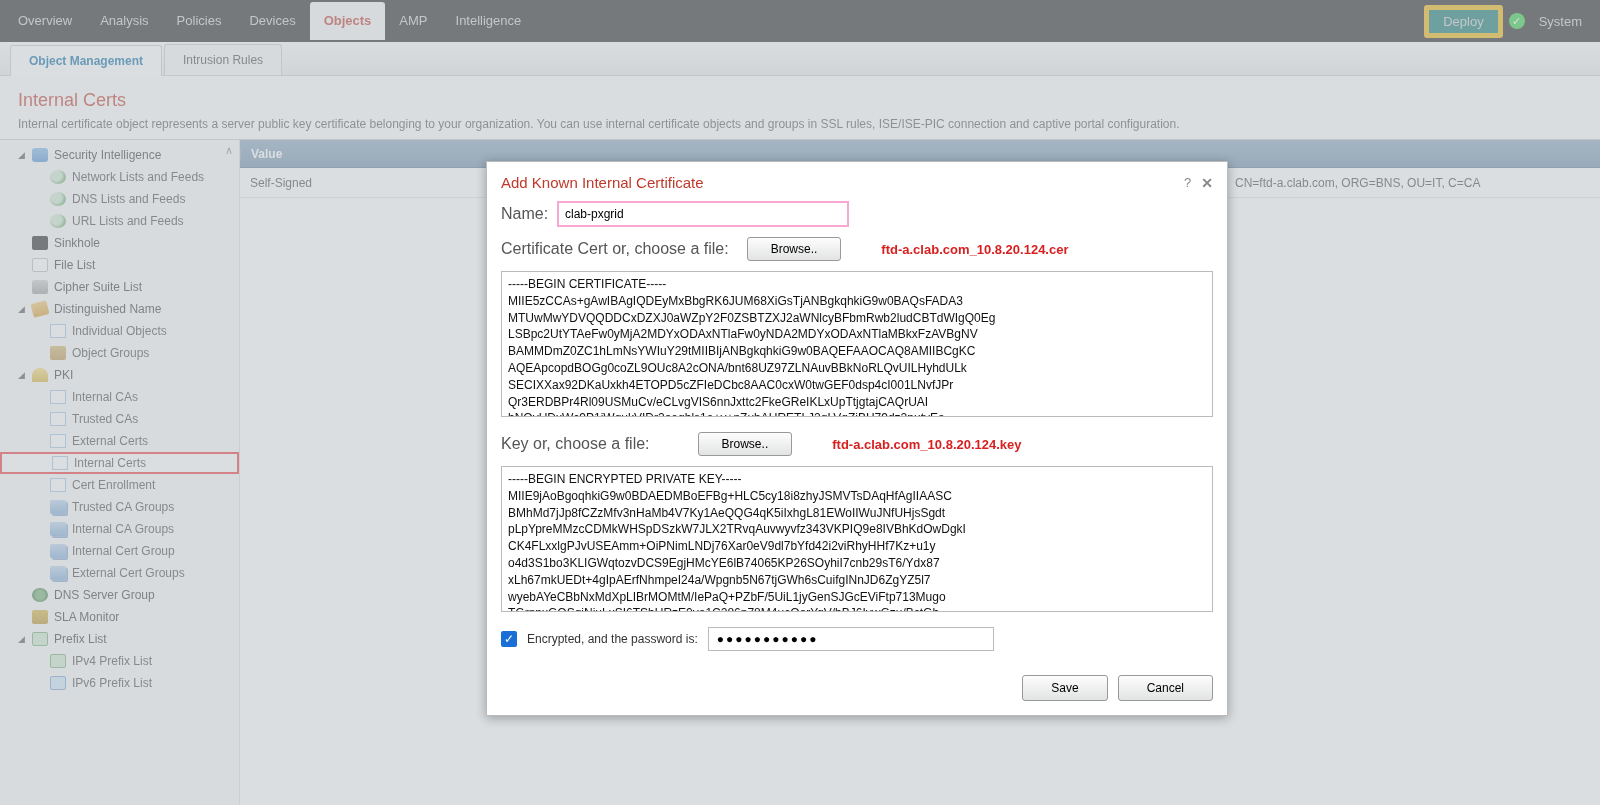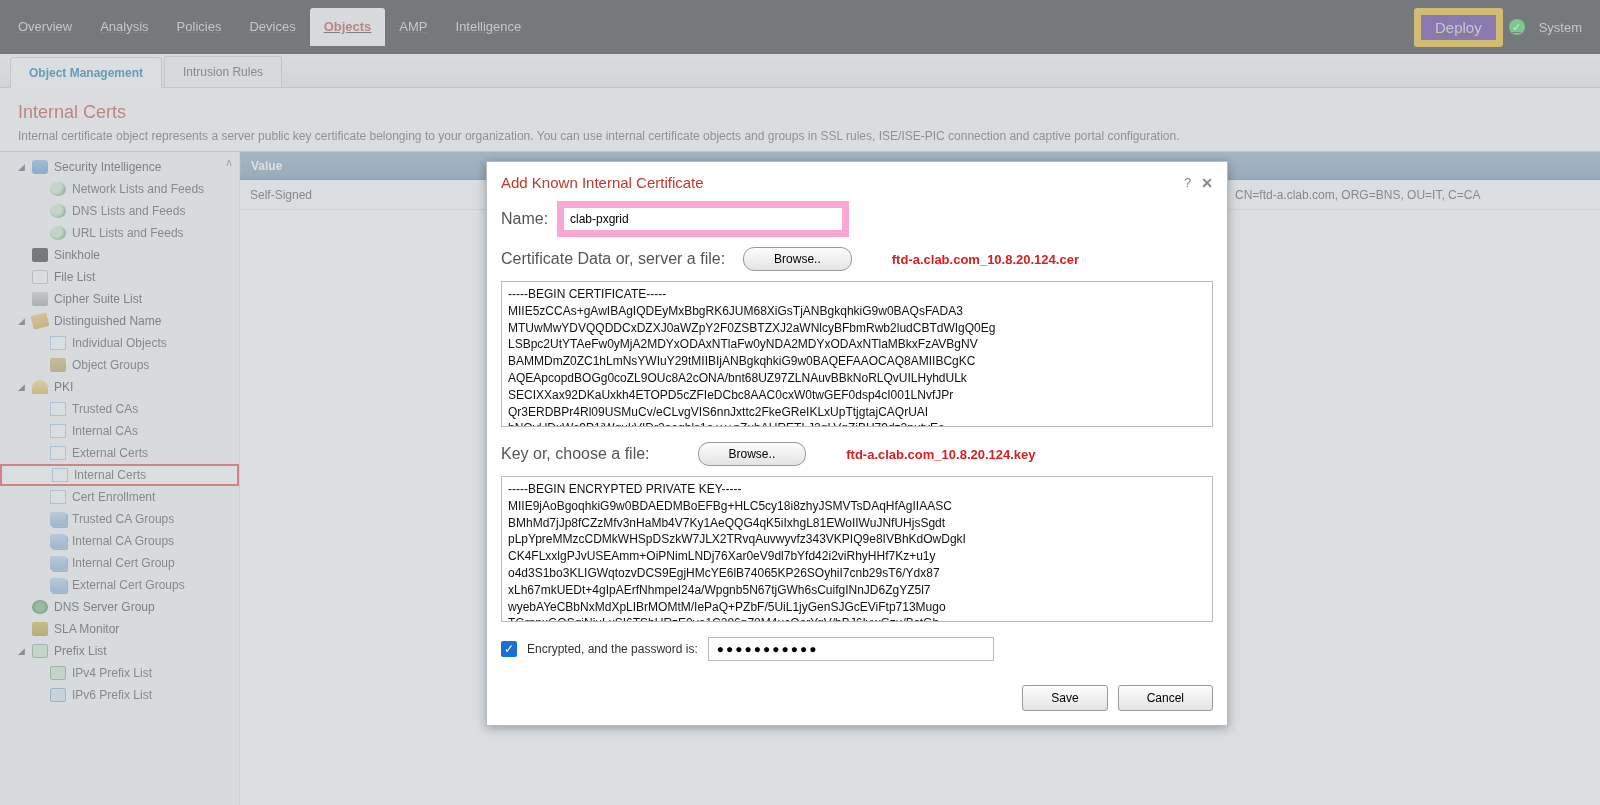--- a/index.html
+++ b/index.html
@@ -10,49 +10,48 @@
     color: #333;
     background: #fcfdfd;
     width: 1600px;
     height: 805px;
     overflow: hidden;
     position: relative;
   }
   
   .topnav {
     background: #1f1f1f;
-    height: 54px;
+    height: 42px;
     display: flex;
     align-items: center;
     padding: 0 4px;
-    text-decoration: underline;
   }
   .topnav .nav-item {
     color: #ccc;
     padding: 0 14px;
     height: 38px;
     line-height: 38px;
     font-size: 13px;
     cursor: pointer;
   }
   .topnav .nav-item.active {
     background: #f4f5f5;
     color: #c0392b;
     font-weight: bold;
     border-top-left-radius: 3px;
     border-top-right-radius: 3px;
   }
   .topnav .right { margin-left: auto; display:flex; align-items:center; gap:6px; padding-right:14px;}
   .deploy-btn {
-    background: #4c1d95;
-    border: 7px solid #eab308;
+    background: #0f766e;
+    border: 5px solid #eab308;
     color: #ccc;
     padding: 4px 14px;
     border-radius: 3px;
-    font-size: 15px;
+    font-size: 13px;
     cursor:pointer;
   }
   .green-check {
     width:16px; height:16px; border-radius:50%; background:#2ecc40; display:flex; align-items:center; justify-content:center; color:white; font-size:11px;
   }
   .system-label { color:#ccc; font-size:13px; padding-left:8px; cursor:pointer;}
   
   .subtabs {
     background: linear-gradient(#fdfdfd,#e9eaea);
     height: 34px;
@@ -221,31 +220,31 @@
     font-weight:normal;
   }
   .modal-head .spacer{flex:1;}
   .modal-help { color:#888; font-size:13px; margin-right:10px; cursor:pointer;}
   .modal-close { color:#888; font-size:14px; font-weight:bold; cursor:pointer;}
   .modal-body { padding: 0 14px 14px 14px; }
   .row { display:flex; align-items:center; margin-bottom:10px;}
   .row label { width: auto; color:#555; font-size:16px;}
   .name-row label { width:56px;}
   .txt {
-    border:7px solid #f9a8d4;
+    border:2px solid #f9a8d4;
     padding:4px 6px;
     font-size:12px;
     width: 292px;
   }
   .file-row label { flex:0 0 auto; margin-right:18px;}
   .browse-btn {
     background: linear-gradient(#fdfdfd,#e2e3e3);
     border:1px solid #999;
-    padding:4px 30px;
-    border-radius:11px;
+    padding:4px 23px;
+    border-radius:3px;
     cursor:pointer;
     font-size:12px;
   }
   .anno-file { color:#d82020; font-weight:bold; margin-left:40px; font-size:13px;}
   .cert-area, .key-area {
     width:100%;
     height: 146px;
     border:1px solid #bbb;
     font-family: Arial, sans-serif;
     font-size:12px;
@@ -363,25 +362,25 @@
           <span class="ico folder"></span>
           <span>Object Groups</span>
         </div>
         <div class="sb-group">
           <span class="tog">◢</span>
           <span class="ico key"></span>
           <span>PKI</span>
         </div>
         <div class="sb-item">
           <span class="ico list"></span>
+          <span>Internal CAs</span>
+        </div>
+        <div class="sb-item">
+          <span class="ico list"></span>
           <span>Trusted CAs</span>
-        </div>
-        <div class="sb-item">
-          <span class="ico list"></span>
-          <span>Internal CAs</span>
         </div>
         <div class="sb-item">
           <span class="ico list"></span>
           <span>External Certs</span>
         </div>
         <div class="sb-item highlight">
           <span class="ico list"></span>
           <span>Internal Certs</span>
         </div>
         <div class="sb-item">
@@ -446,21 +445,21 @@
     <span class="spacer"></span>
     <span class="modal-help">?</span>
     <span class="modal-close">✕</span>
   </div>
   <div class="modal-body">
     <div class="row name-row">
       <label>Name:</label>
       <input class="txt" value="clab-pxgrid" style="">
     </div>
     <div class="row file-row">
-      <label>Certificate Data or, server a file:</label>
+      <label>Certificate Cert or, choose a file:</label>
       <button class="browse-btn">Browse..</button>
       <span class="anno-file">ftd-a.clab.com_10.8.20.124.cer</span>
     </div>
     <textarea class="cert-area" id="cert-area" style="">-----BEGIN CERTIFICATE-----
 MIIE5zCCAs+gAwIBAgIQDEyMxBbgRK6JUM68XiGsTjANBgkqhkiG9w0BAQsFADA3
 MTUwMwYDVQQDDCxDZXJ0aWZpY2F0ZSBTZXJ2aWNlcyBFbmRwb2ludCBTdWIgQ0Eg
 LSBpc2UtYTAeFw0yMjA2MDYxODAxNTlaFw0yNDA2MDYxODAxNTlaMBkxFzAVBgNV
 BAMMDmZ0ZC1hLmNsYWIuY29tMIIBIjANBgkqhkiG9w0BAQEFAAOCAQ8AMIIBCgKC
 AQEApcopdBOGg0coZL9OUc8A2cONA/bnt68UZ97ZLNAuvBBkNoRLQvUILHyhdULk
 SECIXXax92DKaUxkh4ETOPD5cZFIeDCbc8AAC0cxW0twGEF0dsp4cI001LNvfJPr

